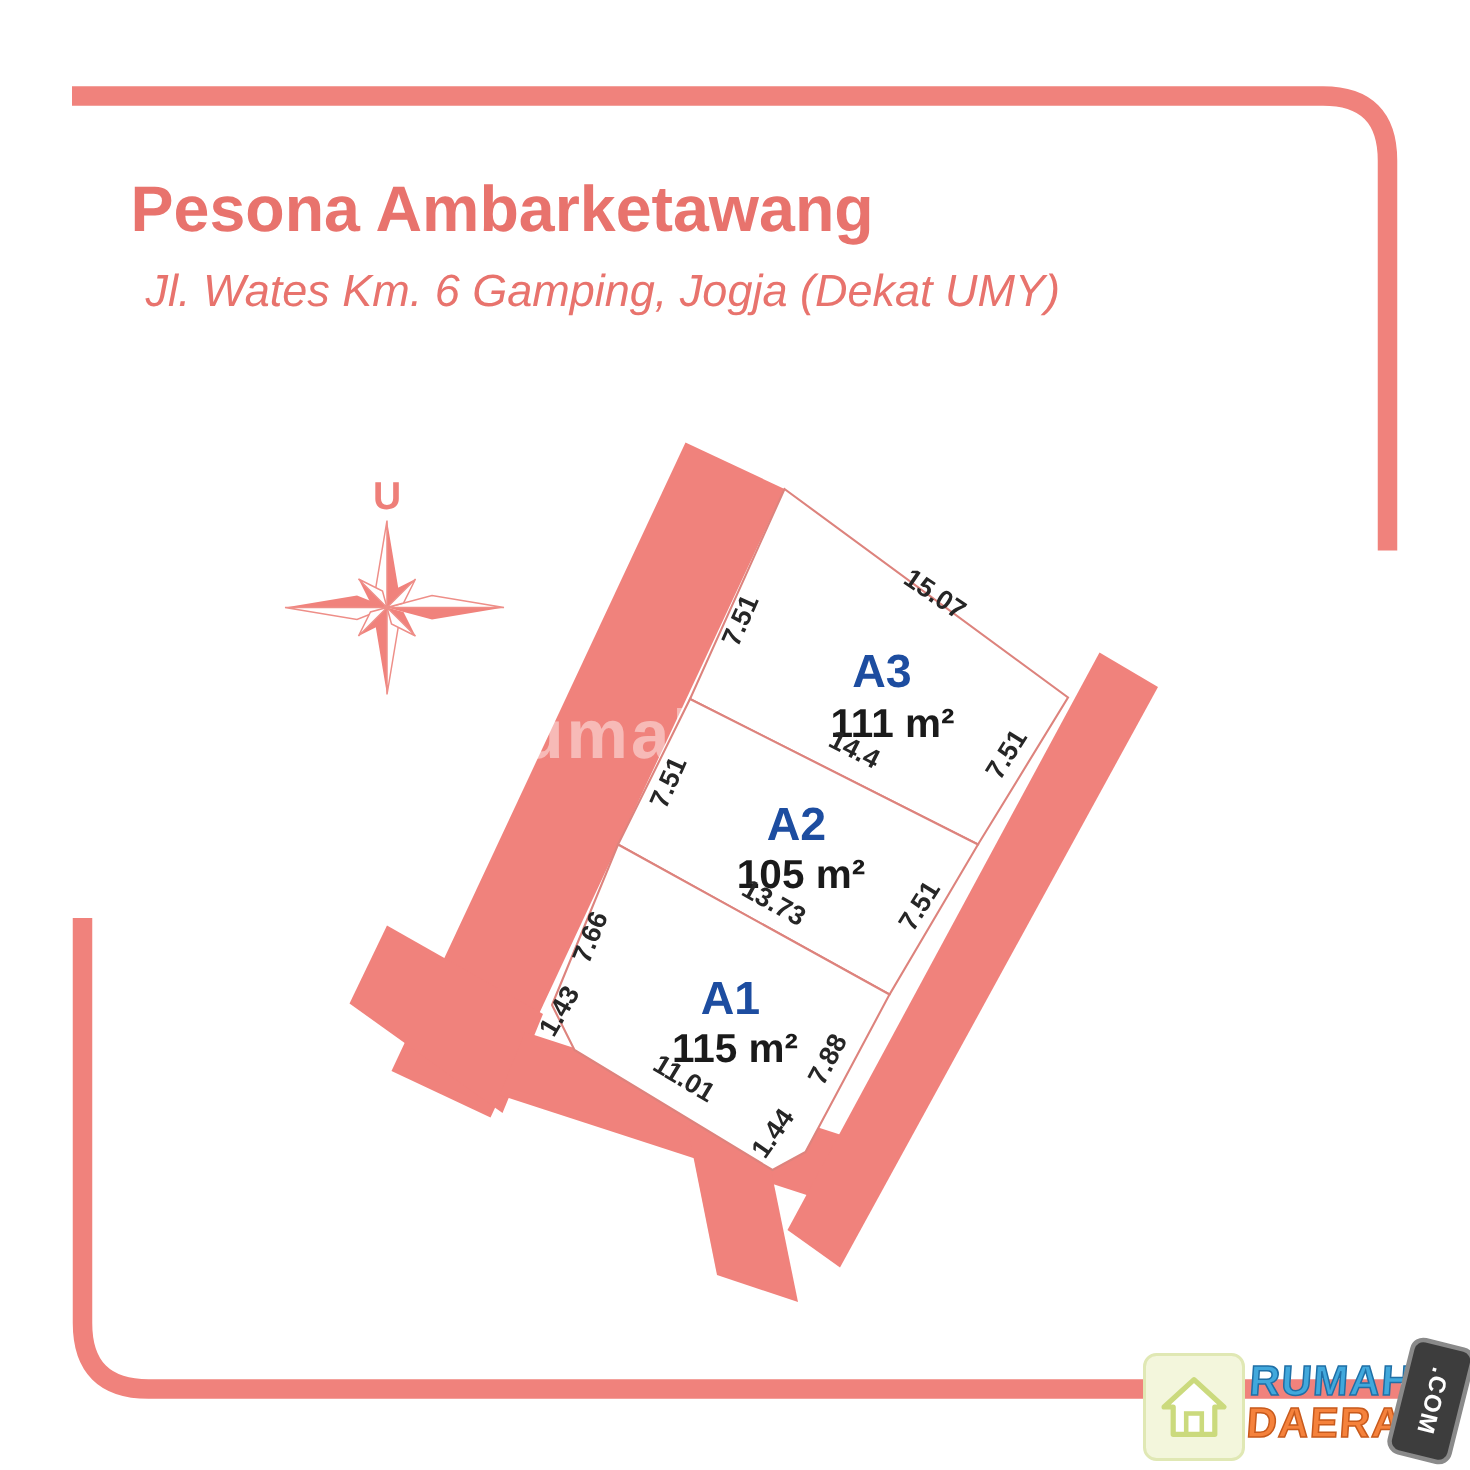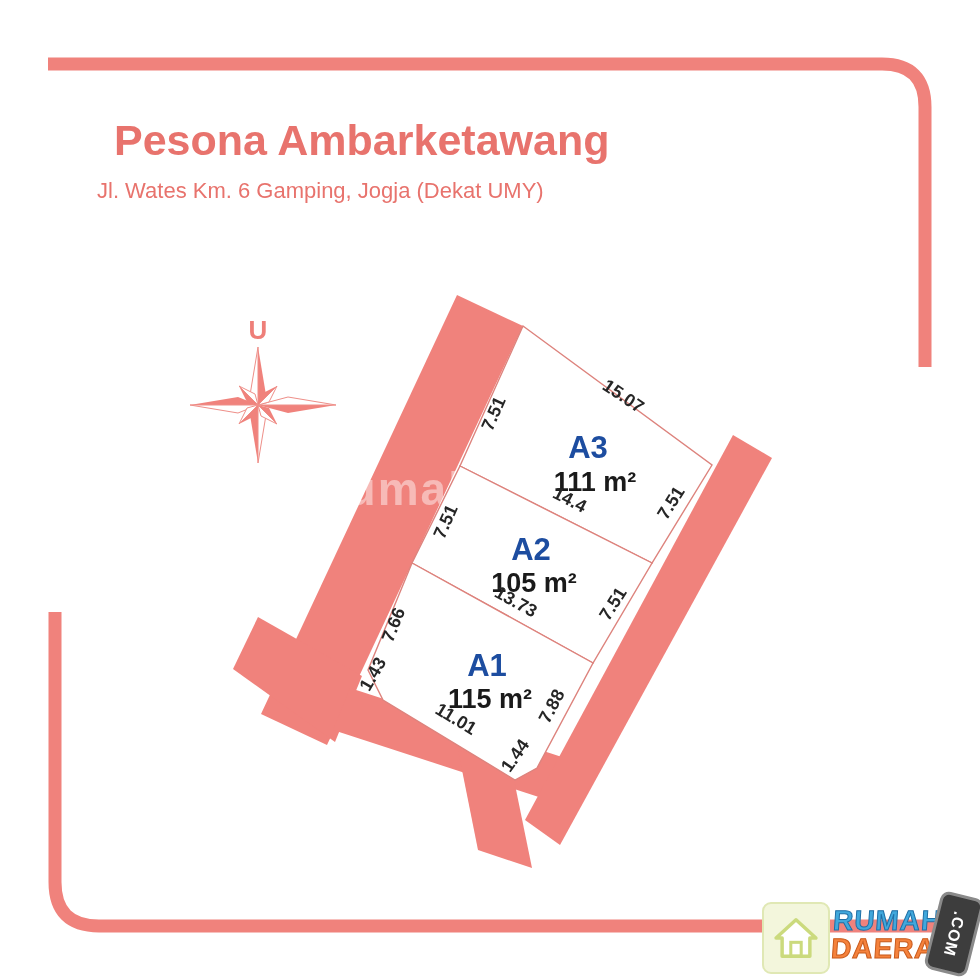--- a/index.html
+++ b/index.html
@@ -6,22 +6,22 @@
   #stage{position:relative;width:980px;height:980px;background:#ffffff;overflow:hidden;
          font-family:"Liberation Sans",sans-serif;}
   #plan-svg{position:absolute;left:0;top:0;}
   svg text{font-family:"Liberation Sans",sans-serif;}
   .dim{font-size:18px;font-weight:bold;fill:#262626;}
   .plot-id{font-size:31px;font-weight:bold;fill:#1d4da0;text-anchor:middle;}
   .plot-area{font-size:27px;font-weight:bold;fill:#1a1a1a;text-anchor:middle;}
   .dimt{text-anchor:middle;}
   .compass-u{font-size:26px;font-weight:bold;fill:#ee7f79;text-anchor:middle;}
   .watermark{font-size:46px;font-weight:bold;fill:rgba(255,255,255,0.45);text-anchor:middle;letter-spacing:2px;}
-  #title{position:absolute;left:114px;top:116px;font-size:43px;font-weight:bold;color:#e8736d;letter-spacing:0px;white-space:nowrap;}
-  #subtitle{position:absolute;left:97px;top:178px;font-size:22px;color:#e8736d;white-space:nowrap;}
+  #title{position:absolute;left:87px;top:116px;font-size:43px;font-weight:bold;color:#e8736d;letter-spacing:0px;white-space:nowrap;}
+  #subtitle{position:absolute;left:97px;top:178px;font-size:30px;font-style:italic;color:#e8736d;white-space:nowrap;}
   
   #logo{position:absolute;left:756px;top:892px;width:226px;height:86px;}
   #logo-house-box{position:absolute;left:6px;top:10px;width:64px;height:68px;background:#f3f6dc;
       border:2px solid #e0e8b4;border-radius:9px;display:flex;align-items:center;justify-content:center;}
   #logo-text{position:absolute;left:76px;top:16px;transform:skewX(-4deg);}
   #logo-line1{font-size:28px;font-weight:bold;color:#41a8dc;-webkit-text-stroke:1px #1f6fa6;letter-spacing:1px;line-height:26px;}
   #logo-line2{font-size:28px;font-weight:bold;color:#f5823c;-webkit-text-stroke:1px #c85a1c;letter-spacing:1px;line-height:30px;}
   #logo-badge{position:absolute;left:176px;top:2px;width:38px;height:74px;background:#3d3d3d;border:3px solid #8a8a8a;
       border-radius:9px;transform:rotate(14deg);display:flex;align-items:center;justify-content:center;}
   #logo-badge span{writing-mode:vertical-rl;color:#ffffff;font-weight:bold;font-size:16px;letter-spacing:1px;}

